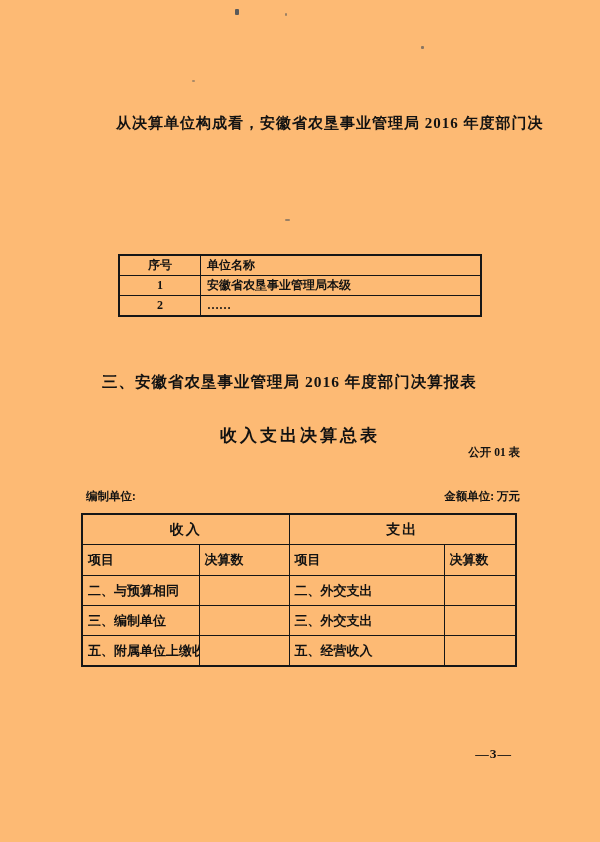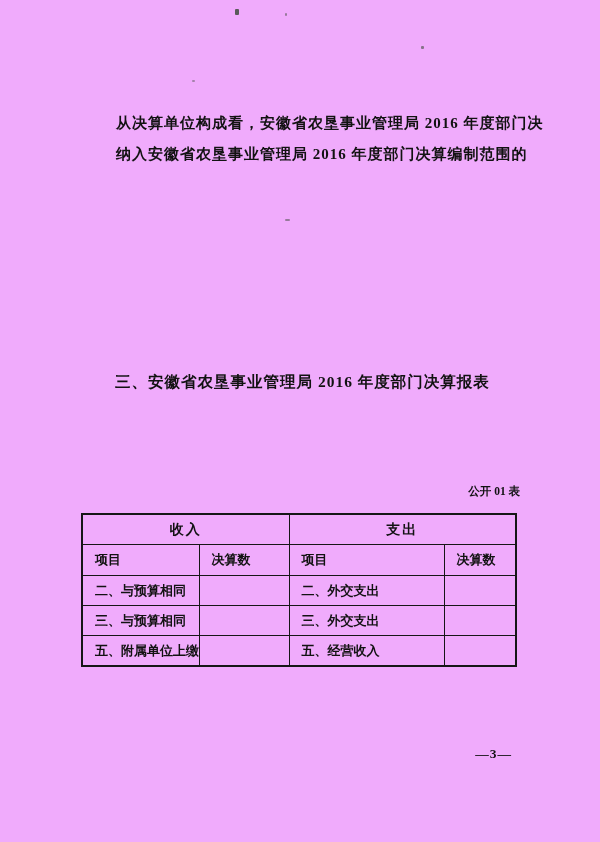--- a/index.html
+++ b/index.html
@@ -4,21 +4,21 @@
 <style>
   html, body {
     margin: 0;
     padding: 0;
     background: #ffffff;
   }
   .page {
     position: relative;
     width: 600px;
     height: 842px;
-    background: #f0abfc;
+    background: #fdba74;
     overflow: hidden;
     font-family: "Liberation Serif", "DejaVu Serif", serif;
     color: #121212;
     font-weight: bold;
   }
   
   .body-text {
     position: absolute;
     left: 86px;
     top: 108px;
@@ -51,39 +51,39 @@
     overflow: hidden;
     white-space: nowrap;
   }
   .unit-table .col-no { width: 68px; text-align: center; }
   .unit-table .col-name { text-align: left; }
   .unit-table thead td { text-align: center; }
 
   
   .section-heading {
     position: absolute;
-    left: 115px;
+    left: 102px;
     top: 372px;
     font-size: 15.5px;
     letter-spacing: 1px;
     white-space: nowrap;
   }
   .report-title {
     position: absolute;
     left: 0;
     right: 0;
     top: 424px;
     text-align: center;
     font-size: 17px;
     letter-spacing: 3px;
   }
   .table-code {
     position: absolute;
     right: 80px;
-    top: 484px;
+    top: 445px;
     font-size: 11.5px;
   }
   .prep-row {
     position: absolute;
     left: 86px;
     right: 80px;
     top: 489px;
     display: flex;
     justify-content: space-between;
     font-size: 11.5px;
@@ -92,21 +92,21 @@
   
   .main-table-wrap {
     position: absolute;
     left: 81px;
     top: 513px;
     width: 434px;
   }
   .main-table { border: 2.5px solid #161616; font-size: 13px; }
   .main-table td {
     border: 1.5px solid #161616;
-    padding: 0 12px;
+    padding: 0 5px;
     font-weight: bold;
     overflow: hidden;
     white-space: nowrap;
   }
   .main-table .group-row td { height: 29px; text-align: center; font-size: 14px; letter-spacing: 2px; }
   .main-table .head-row td { height: 30px; text-align: left; }
   .main-table .data-row td { height: 29px; }
   .main-table .cell-item { text-align: left; }
   .main-table .cell-amount { text-align: right; }
 
@@ -133,29 +133,53 @@
 <div class="page">
 
   <div class="speck s1"></div>
   <div class="speck s2"></div>
   <div class="speck s3"></div>
   <div class="speck s4"></div>
   <div class="speck s5"></div>
 
   <div class="body-text">
     <div class="line indent">从决算单位构成看，安徽省农垦事业管理局 2016 年度部门决</div>
-    <div class="line indent">纳入安徽省农垦事业管理局 2016 年度部门决算编制范围的</div>
-  </div>
-
+  </div>
+
+  <div class="unit-table-wrap">
+    <table class="unit-table">
+      <thead>
+        <tr>
+          <td class="col-no">序号</td>
+          <td class="col-name">单位名称</td>
+        </tr>
+      </thead>
+      <tbody>
+        <tr>
+          <td class="col-no">1</td>
+          <td class="col-name">安徽省农垦事业管理局本级</td>
+        </tr>
+        <tr>
+          <td class="col-no">2</td>
+          <td class="col-name">……</td>
+        </tr>
+      </tbody>
+    </table>
+  </div>
 
   <div class="section-heading">三、安徽省农垦事业管理局 2016 年度部门决算报表</div>
 
+  <div class="report-title">收入支出决算总表</div>
 
   <div class="table-code">公开 01 表</div>
 
+  <div class="prep-row">
+    <span>编制单位:</span>
+    <span>金额单位: 万元</span>
+  </div>
 
   <div class="main-table-wrap">
     <table class="main-table">
       <colgroup>
         <col style="width:117px">
         <col style="width:90px">
         <col style="width:155px">
         <col style="width:72px">
       </colgroup>
       <tbody>
@@ -169,21 +193,21 @@
           <td>项目</td>
           <td>决算数</td>
         </tr>
         <tr class="data-row">
           <td class="cell-item">二、与预算相同</td>
           <td class="cell-amount"></td>
           <td class="cell-item">二、外交支出</td>
           <td class="cell-amount"></td>
         </tr>
         <tr class="data-row">
-          <td class="cell-item">三、与预算相同</td>
+          <td class="cell-item">三、编制单位</td>
           <td class="cell-amount"></td>
           <td class="cell-item">三、外交支出</td>
           <td class="cell-amount"></td>
         </tr>
         <tr class="data-row">
           <td class="cell-item">五、附属单位上缴收入</td>
           <td class="cell-amount"></td>
           <td class="cell-item">五、经营收入</td>
           <td class="cell-amount"></td>
         </tr>

